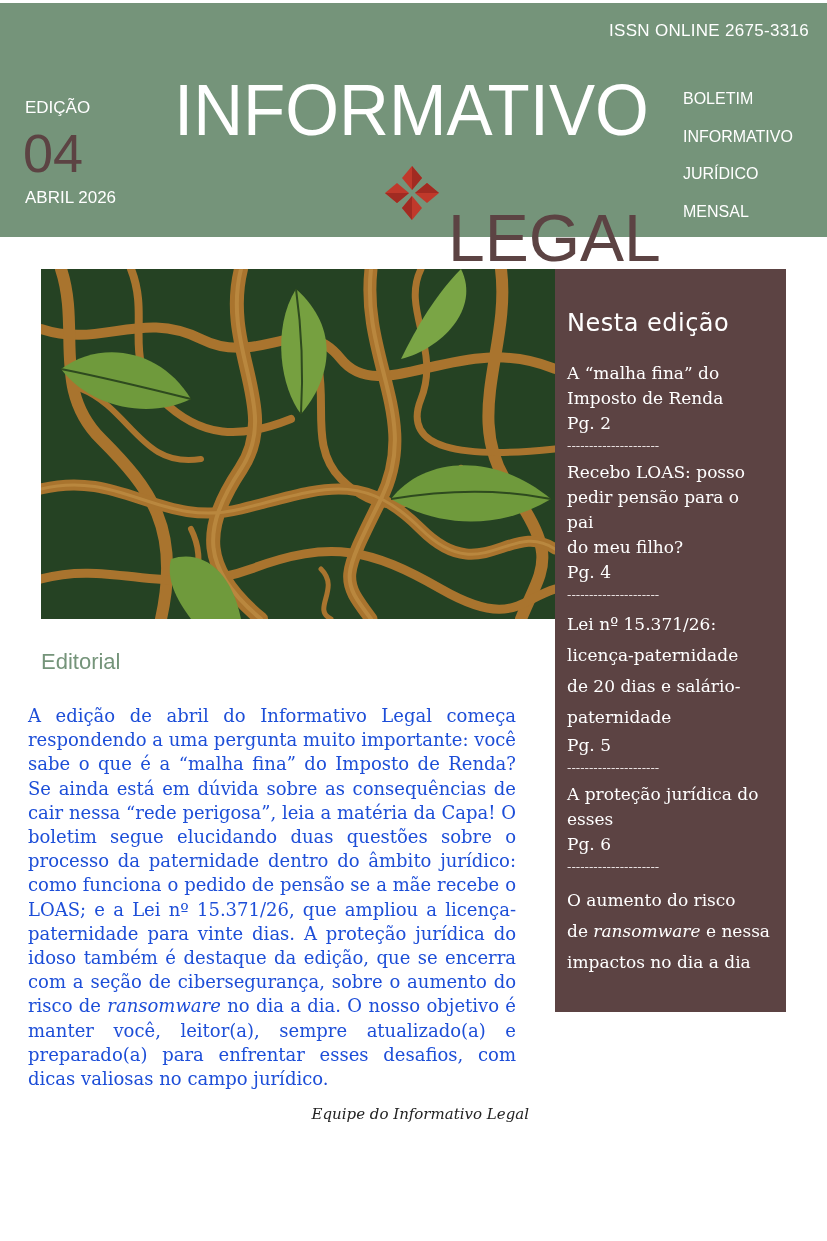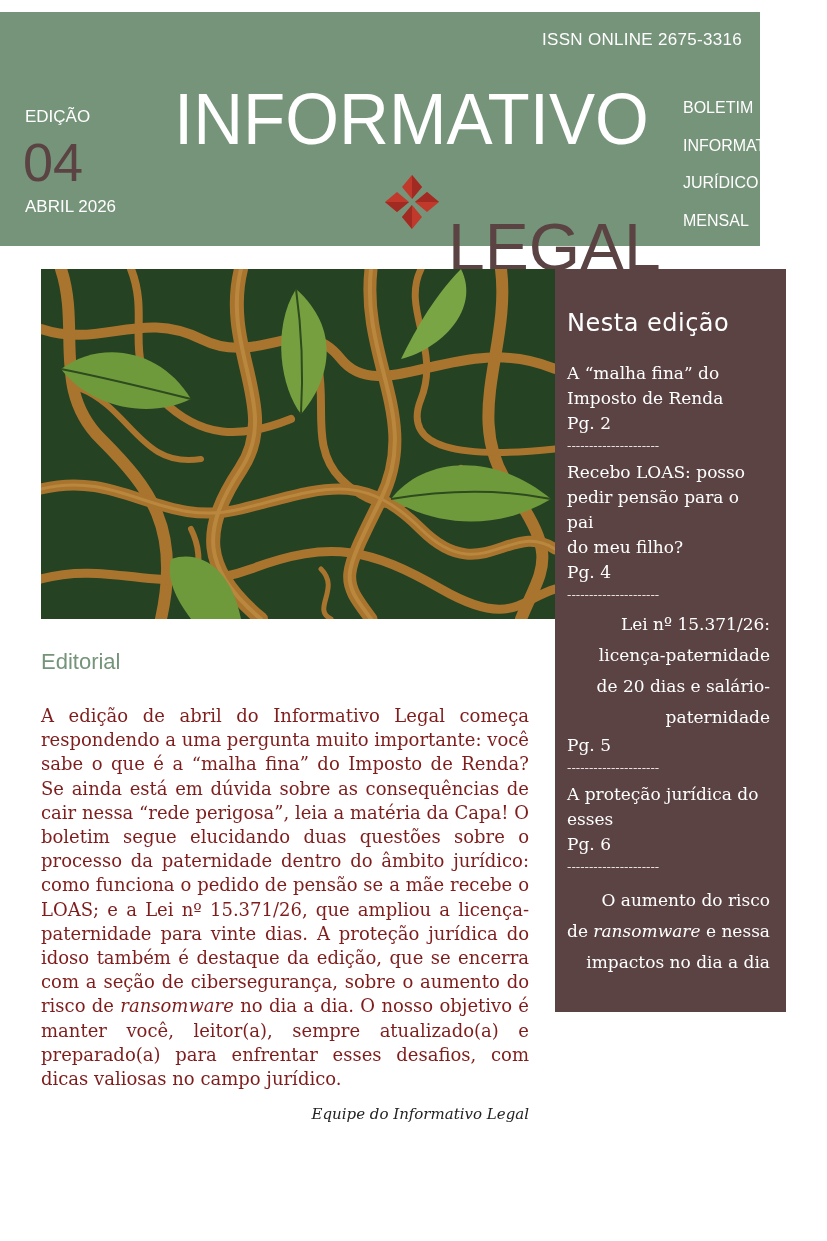--- a/index.html
+++ b/index.html
@@ -1,20 +1,20 @@
 <!DOCTYPE html>
 <html><head>
   <meta charset="utf-8">
   <style>
     * { box-sizing: border-box; margin: 0; padding: 0; }
     html, body { width: 827px; height: 1241px; background: #ffffff; overflow: hidden; }
     body { position: relative; font-family: "DejaVu Serif", serif; }
 
     .header {
-      position: absolute; left: 0; top: 12px; width: 760px; height: 234px;
+      position: absolute; left: 0; top: 3px; width: 827px; height: 234px;
       background: #75947a;
     }
     .issn {
       position: absolute; right: 18px; top: 18px;
       color: #ffffff; font-family: "Liberation Sans", sans-serif;
       font-size: 17px; letter-spacing: 0.3px;
     }
     .edition-label {
       position: absolute; left: 25px; top: 95px;
       color: #ffffff; font-family: "Liberation Sans", sans-serif; font-size: 17px;
@@ -55,31 +55,31 @@
 
     .sidebar {
       position: absolute; left: 555px; top: 269px; width: 231px; height: 743px;
       background: #5c4343; color: #ffffff; padding: 40px 16px 0 12px;
     }
     .sidebar-title {
       font-family: "DejaVu Sans", sans-serif; font-size: 24px; letter-spacing: 0.5px;
       margin-bottom: 24px;
     }
     .toc-item { font-size: 17px; line-height: 25px; }
-    .toc-item.wide { line-height: 31px; text-align: right; }
+    .toc-item.wide { line-height: 31px; }
     .toc-sep { font-size: 13px; line-height: 20px; letter-spacing: 0px; color: #e8e0e0; }
     .toc-page { font-size: 17px; line-height: 25px; }
 
     .section-title {
       position: absolute; left: 41px; top: 649px;
       color: #75947a; font-family: Liberation Sans, sans-serif; font-size: 22px;
     }
     .editorial-body {
-      position: absolute; left: 41px; top: 704px; width: 488px;
-      color: #7f1d1d; font-size: 18px; line-height: 24.2px;
+      position: absolute; left: 28px; top: 704px; width: 488px;
+      color: #1d4ed8; font-size: 18px; line-height: 24.2px;
       text-align: justify; hyphens: manual;
     }
     .editorial-body em { font-style: italic; }
     .signature {
       position: absolute; right: 298px; top: 1105px;
       color: #222222; font-size: 15px; font-style: italic;
     }
   </style>
 </head>
 <body>

